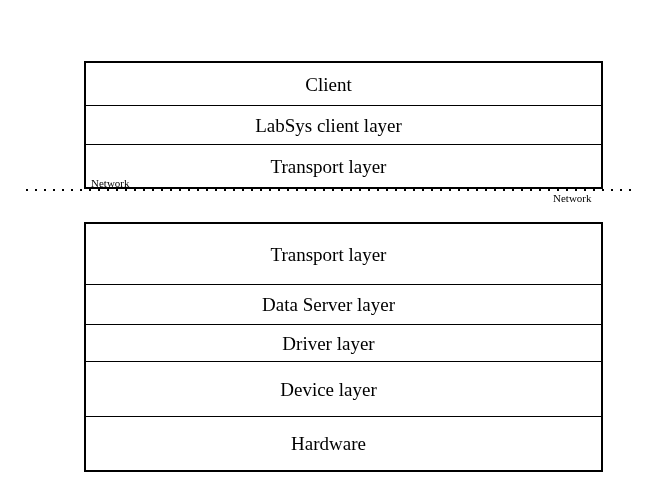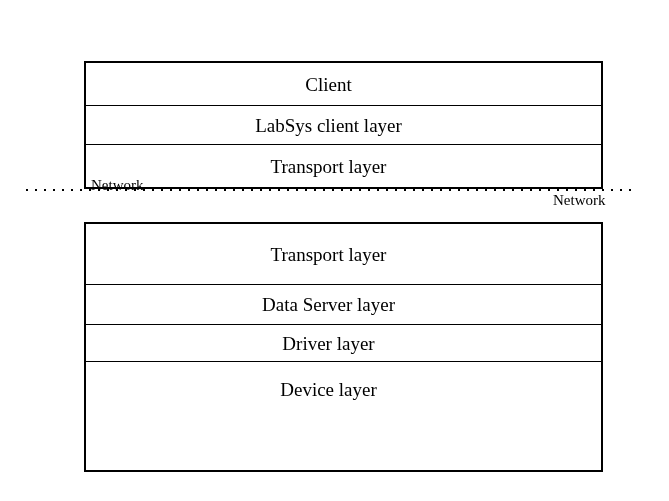--- a/index.html
+++ b/index.html
@@ -54,21 +54,21 @@
   .network-line {
     position: absolute;
     left: 26px;
     top: 189px;
     width: 606px;
     height: 2px;
     background-image: repeating-linear-gradient(to right, #000000 0 2px, transparent 2px 9px);
   }
   .network-label {
     position: absolute;
-    font-size: 15px;
+    font-size: 11px;
     line-height: 1.1;
     background: transparent;
     white-space: nowrap;
   }
   .network-label-left  { left: 91px;  top: 177px; }
   .network-label-right { left: 553px; top: 192px; }
 </style>
 </head>
 <body>
 
@@ -82,15 +82,16 @@
 
   <div class="network-line"></div>
   <div class="network-label network-label-left">Network</div>
   <div class="network-label network-label-right">Network</div>
 
   <div class="stack stack-server">
     <div class="layer-row">Transport layer</div>
     <div class="layer-row">Data Server layer</div>
     <div class="layer-row">Driver layer</div>
     <div class="layer-row">Device layer</div>
+    <div class="layer-row">Hardware</div>
   </div>
 
 </div>
 
 </body></html>

